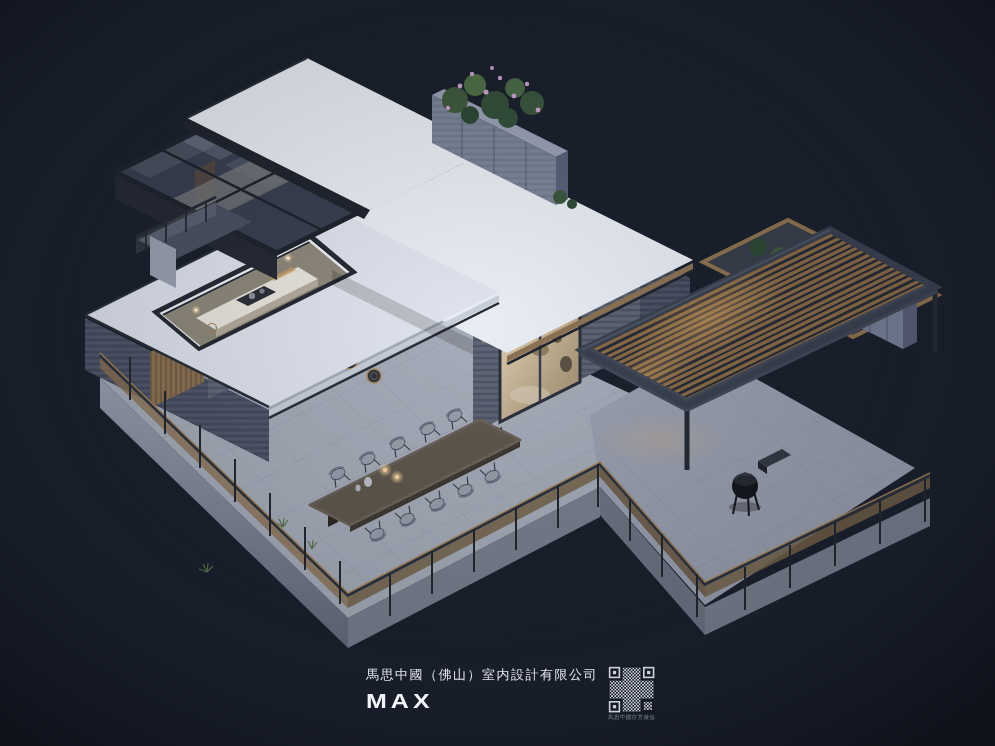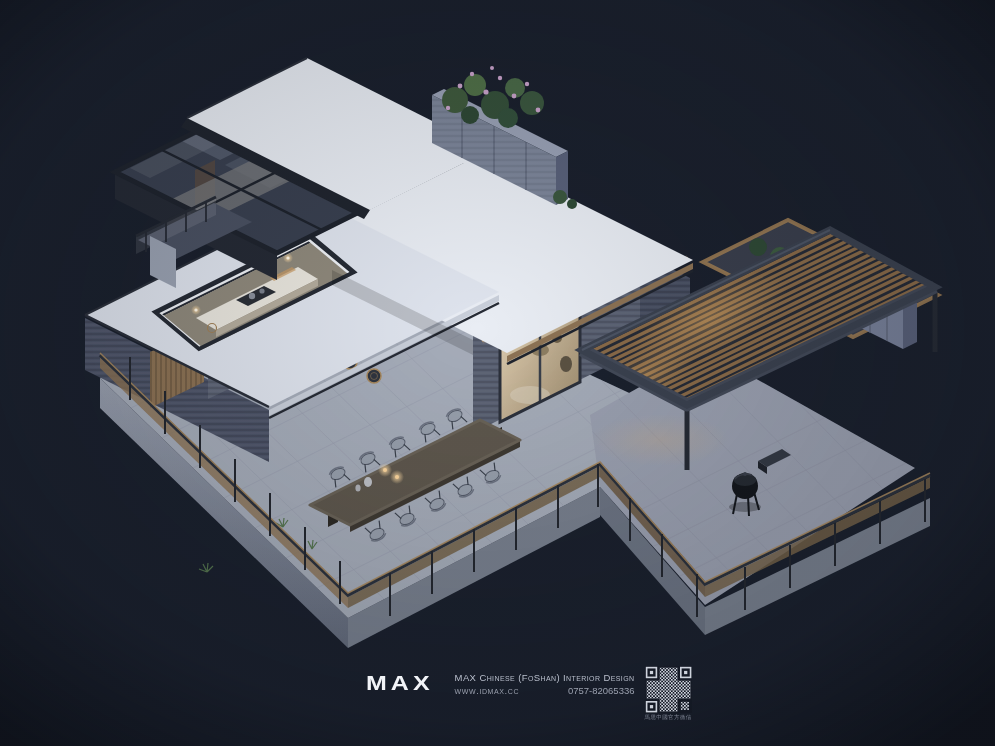--- a/index.html
+++ b/index.html
@@ -434,29 +434,23 @@
     <ellipse cx="745" cy="480" rx="11.5" ry="6" fill="#262b33"></ellipse>
     <path d="M735,479 A12 7 0 0 1 752 475" fill="none" stroke="#3a3f4a" stroke-width="1.6"></path>
     <circle cx="745" cy="474" r="2" fill="#3a404c"></circle>
   </g>
 
   <rect x="0" y="0" width="995" height="746" fill="url(#vig)"></rect>
 </svg>
 
 <div id="footer">
   <div class="f-left">
+    <div class="f-cn">馬思中國（佛山）室内設計有限公司</div>
     <div class="f-row">
       <div class="f-logo">MAX</div>
-      <div class="f-texts">
-        <div class="f-en">MAX Chinese (FoShan) Interior Design</div>
-        <div class="f-sub">
-          <span class="f-web">www.idmax.cc</span>
-          <span>0757-82065336</span>
-        </div>
-      </div>
     </div>
   </div>
   <div class="f-qr">
     <svg viewBox="0 0 29 29">
       <rect x="0" y="0" width="29" height="29" fill="#10141d" opacity=".3"></rect>
       <g fill="none" stroke="#cdd2dc" stroke-width="1">
         <rect x="1" y="1" width="6" height="6"></rect>
             <rect x="22" y="1" width="6" height="6"></rect>
         <rect x="1" y="22" width="6" height="6"></rect>
       </g>

